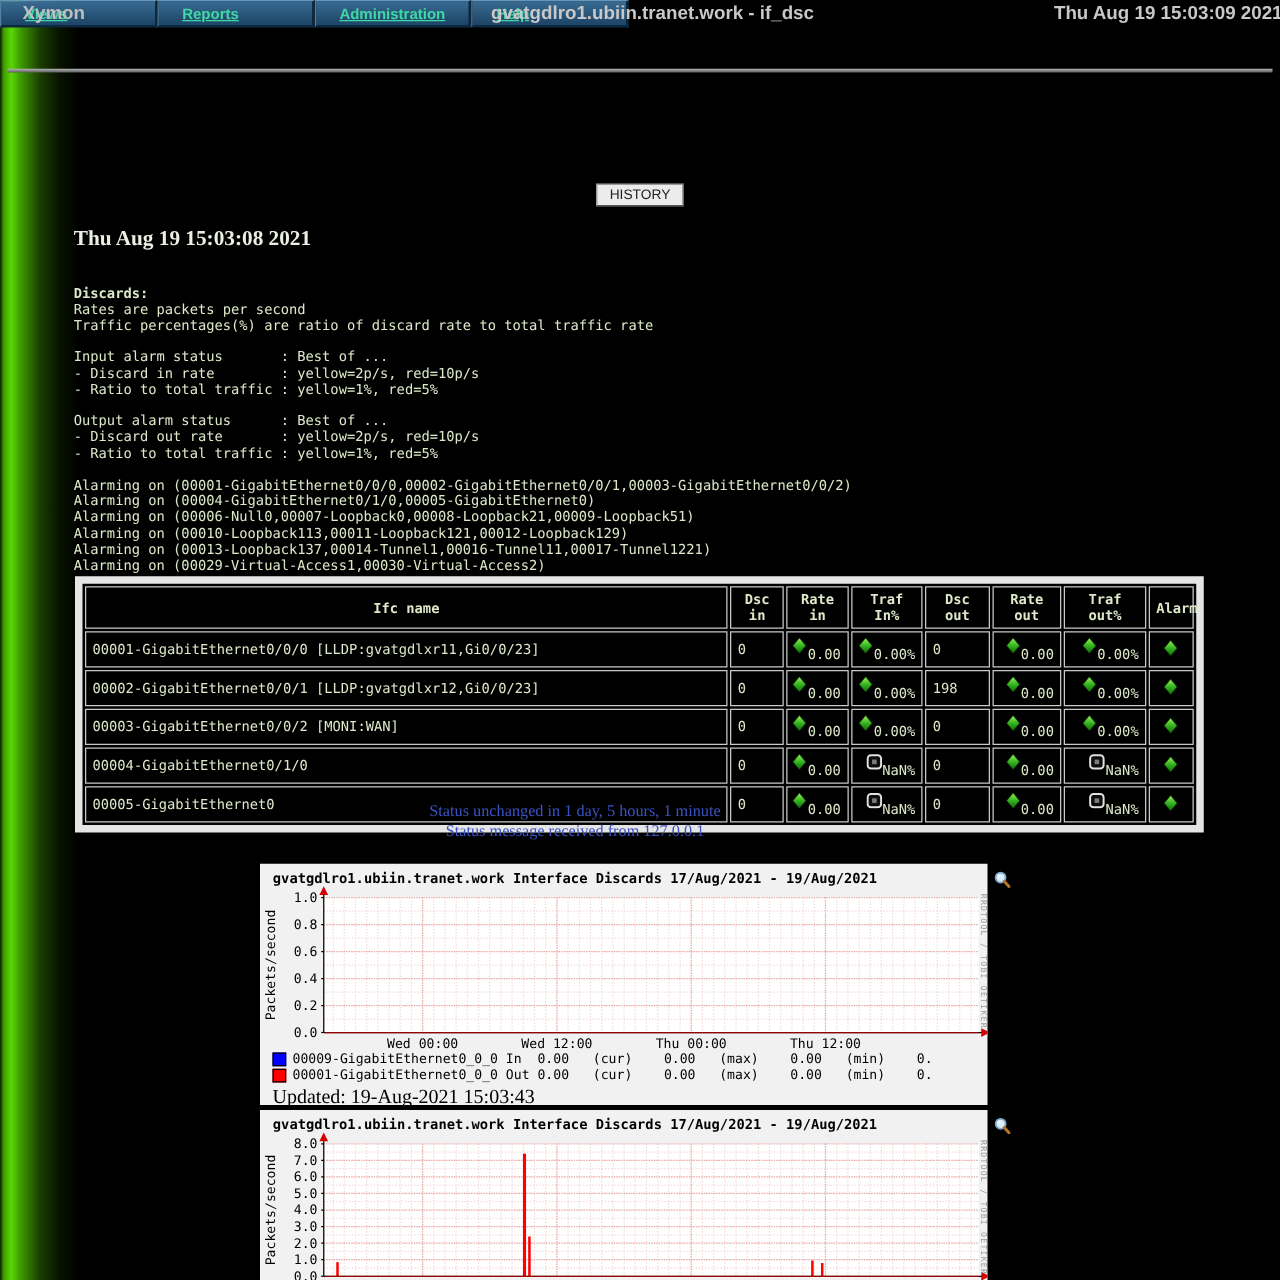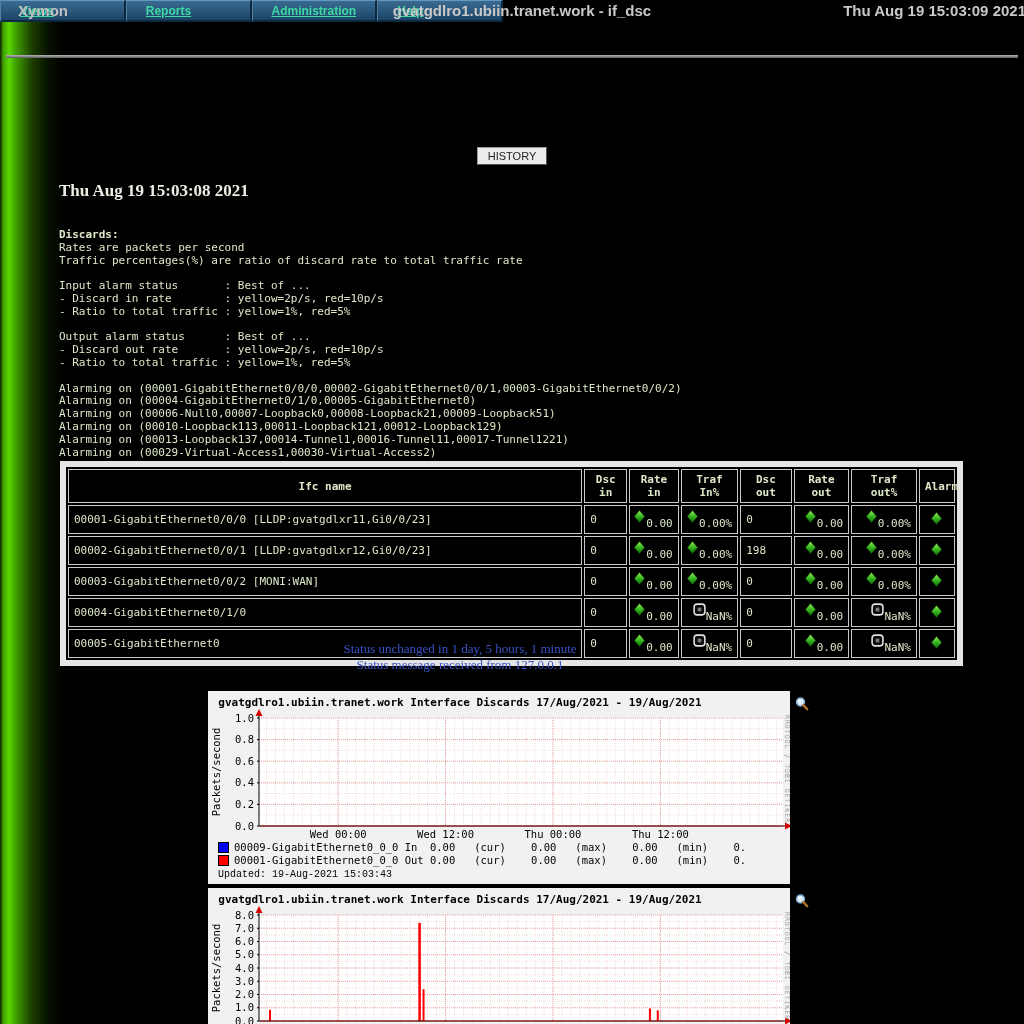--- a/index.html
+++ b/index.html
@@ -46,21 +46,21 @@
   .alarm-cell{text-align:center;}
   
   #notes{position:absolute;left:0;top:641px;width:920px;text-align:center;z-index:2;color:#3b52c4;
     font-family:"Liberation Serif","DejaVu Serif",serif;font-size:13px;line-height:16px;}
   
   .graph{position:absolute;left:208px;width:582px;height:193px;background:#f1f1f1;z-index:2;cursor:pointer;}
   .leg-row{position:absolute;left:10px;display:flex;align-items:center;color:#000;
     font-family:"DejaVu Sans Mono","Liberation Mono",monospace;font-size:10.5px;line-height:11px;white-space:pre;}
   .leg-swatch{display:inline-block;width:9px;height:9px;border:1px solid #000;margin-right:5px;flex:0 0 auto;}
   .leg-upd{position:absolute;left:10px;color:#000;
-    font-family:Liberation Mono, monospace;font-size:10px;white-space:pre;}
+    font-family:Liberation Serif, serif;font-size:16px;white-space:pre;}
   .mag{position:absolute;width:15px;height:15px;z-index:3;cursor:pointer;}
 </style>
 <title>gvatgdlro1.ubiin.tranet.work - if_dsc</title></head>
 <body>
 
 <div id="page">
   <div id="green-band"></div>
 
   <div id="menubar">
     <div class="menu-cell">

